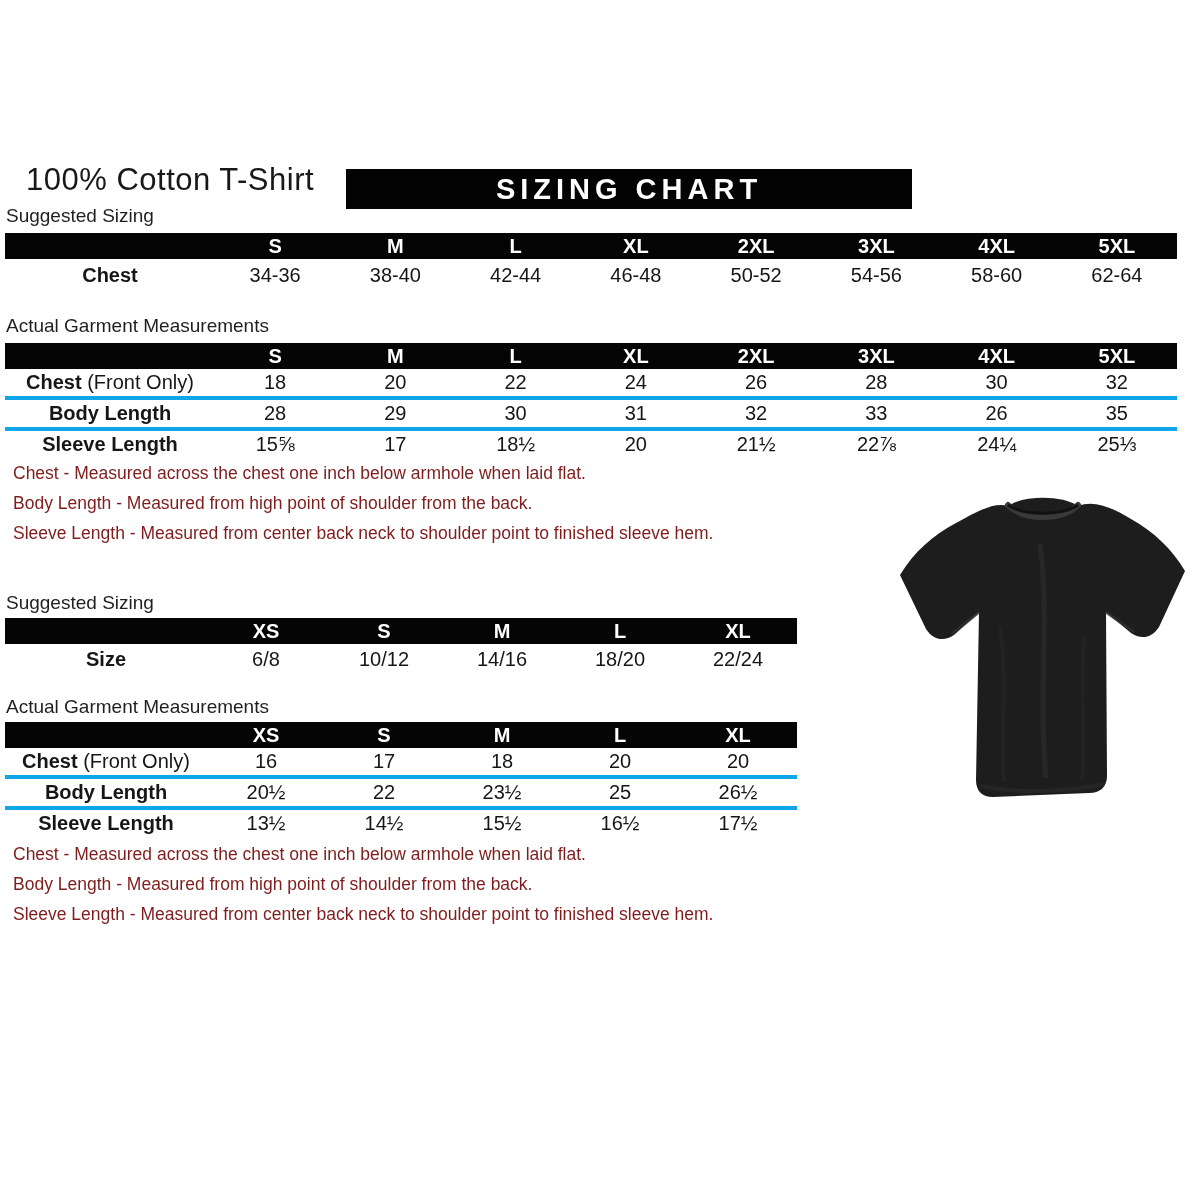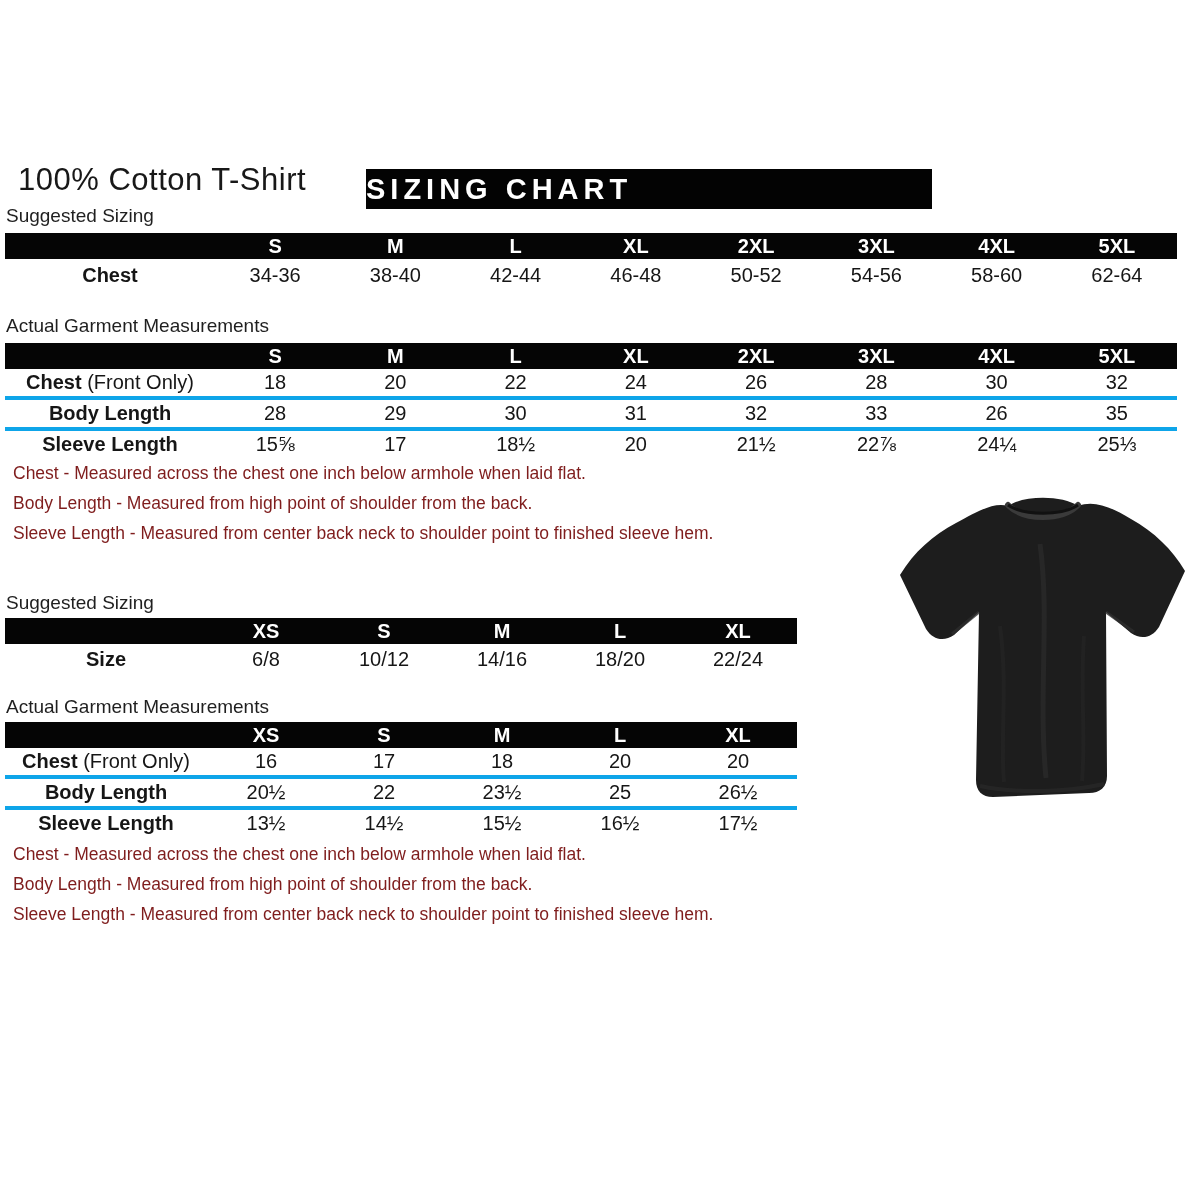--- a/index.html
+++ b/index.html
@@ -3,25 +3,25 @@
 <meta charset="utf-8">
 <style>
   html,body { margin:0; padding:0; background:#ffffff; }
   .page {
     position:relative; width:1200px; height:1200px; background:#ffffff;
     font-family:"Liberation Sans","DejaVu Sans",sans-serif; color:#141414;
     overflow:hidden;
   }
   .abs { position:absolute; }
 
-  .title1 { left:18px; top:162px; font-size:31px; font-weight:400; letter-spacing:0.5px; color:#181818; }
+  .title1 { left:26px; top:162px; font-size:31px; font-weight:400; letter-spacing:0.5px; color:#181818; }
   .banner {
-    left:366px; top:169px; width:566px; height:40px; background:#030303;
+    left:346px; top:169px; width:566px; height:40px; background:#030303;
     color:#ffffff; font-size:29px; font-weight:700; letter-spacing:5px;
-    text-align:left; line-height:41px;
+    text-align:center; line-height:41px;
   }
   .seclabel { font-size:19px; color:#1f1f1f; }
   .ytitle { left:6px; top:546px; font-size:28px; font-weight:700; color:#111; }
 
   table.szt { position:absolute; border-collapse:collapse; table-layout:fixed; }
   table.szt th {
     background:#050505; color:#ffffff; font-weight:700; font-size:20px;
     text-align:center; padding:0; height:26px;
   }
   table.szt td { font-size:20px; text-align:center; padding:0; color:#161616; }

